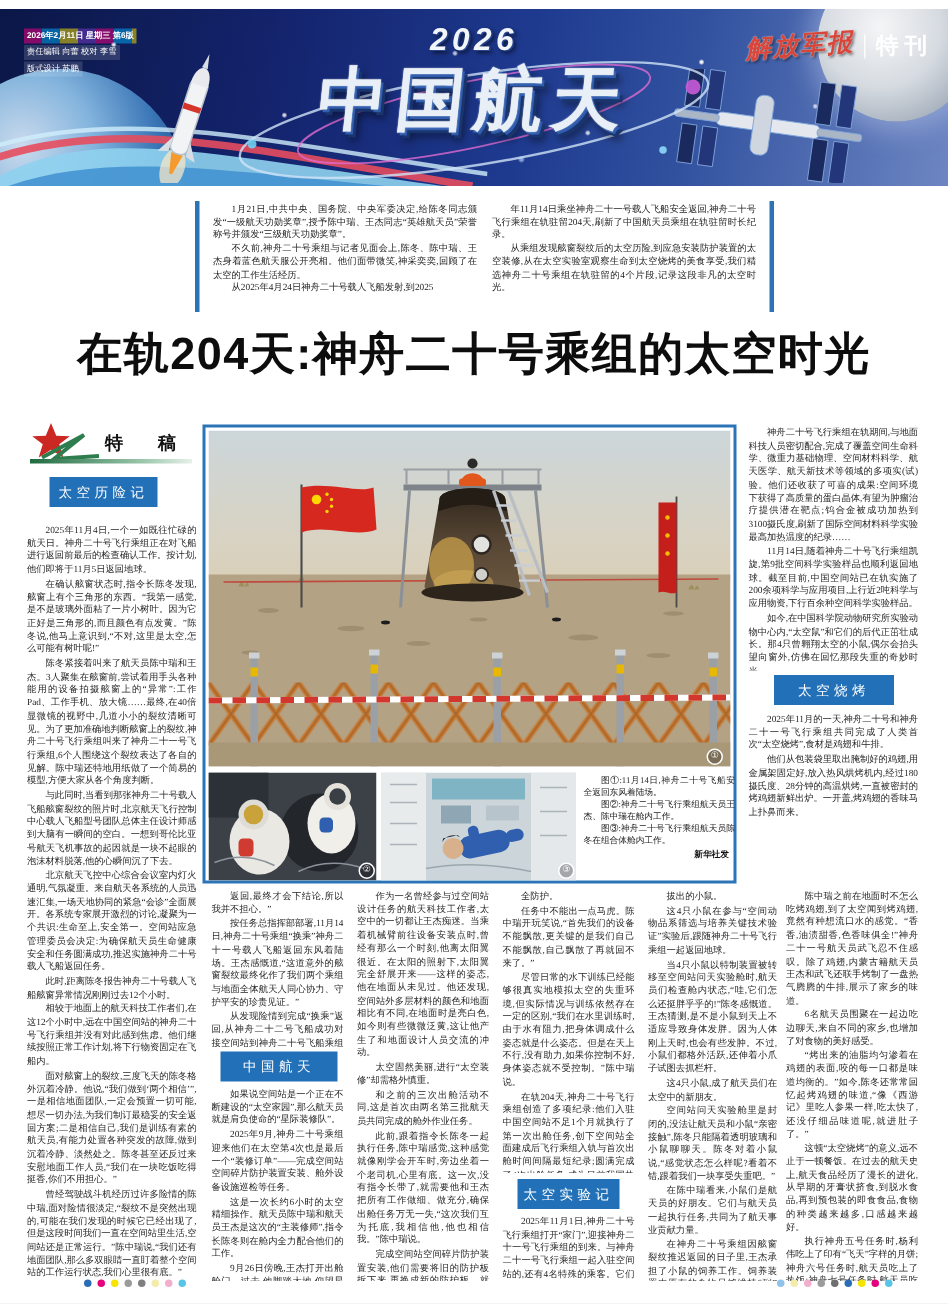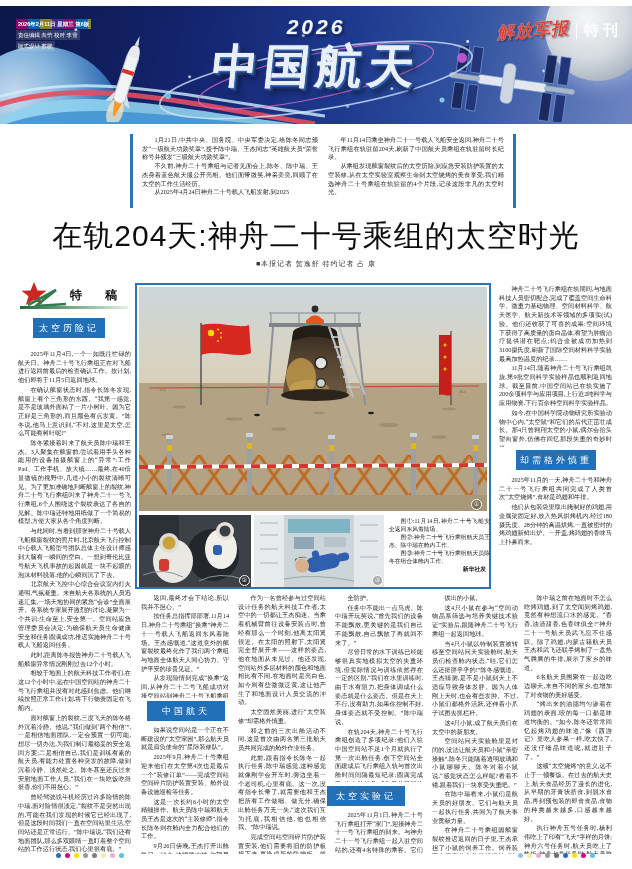--- a/index.html
+++ b/index.html
@@ -35,21 +35,21 @@
   .mast-label{font-family:"Liberation Sans",sans-serif;font-weight:bold;font-size:15px;color:#fff;letter-spacing:4px;}
   .dateblock{left:16px;top:13px;font-family:"Liberation Sans",sans-serif;font-size:5.5px;line-height:8px;color:#fff;}
   .dateblock .l1{display:inline-block;padding:1px 2px;margin-bottom:1px;font-weight:bold;
      background:repeating-linear-gradient(90deg,rgba(230,0,126,.55) 0 12px,rgba(0,160,233,.55) 12px 24px,rgba(255,230,0,.5) 24px 36px,rgba(120,60,200,.5) 36px 48px);}
   .dateblock .l2,.dateblock .l3{display:inline-block;padding:1px 2px;margin-bottom:1px;background:rgba(255,255,255,.14);}
   
   .vbar{width:3px;background:#2b74b8;}
   .intro-col p{margin:0;text-indent:2em;text-align:justify;font-size:6.2px;line-height:8.7px;color:#1d1d1d;}
   
   .headline{left:0;top:216px;width:632px;text-align:center;font-family:"Liberation Sans",sans-serif;
-     font-weight:400;font-size:30px;letter-spacing:1px;color:#0d0d0d;}
+     font-weight:700;font-size:30px;letter-spacing:1px;color:#0d0d0d;}
   .byline{left:0;top:259px;width:632px;text-align:center;font-size:7px;color:#333;letter-spacing:1px;}
   
   .feat-text{font-family:"Liberation Sans",sans-serif;font-weight:bold;font-size:12px;letter-spacing:10px;color:#111;}
   .feat-line{height:2.5px;background:linear-gradient(90deg,#1f6b40,#9cc7ab 70%,#e7f1ea);}
   
   .badge{background:#2170b8;color:#fff;font-family:"Liberation Sans",sans-serif;font-size:9px;
      letter-spacing:3px;text-align:center;line-height:20px;height:20px;}
   
   .col{overflow:hidden;}
   .col p{margin:0 0 1px 0;text-indent:2em;text-align:justify;font-size:6.2px;line-height:8.7px;color:#262626;}
@@ -142,33 +142,32 @@
       <p>不久前,神舟二十号乘组与记者见面会上,陈冬、陈中瑞、王杰身着蓝色航天服公开亮相。他们面带微笑,神采奕奕,回顾了在太空的工作生活经历。</p>
       <p>从2025年4月24日神舟二十号载人飞船发射,到2025</p>
     </div>
   <div class="abs intro-col" style="left:328px;top:136px;width:176px;height:74px;overflow:hidden">
 
   <p>年11月14日乘坐神舟二十一号载人飞船安全返回,神舟二十号飞行乘组在轨驻留204天,刷新了中国航天员乘组在轨驻留时长纪录。</p>
       <p>从乘组发现舷窗裂纹后的太空历险,到应急安装防护装置的太空装修,从在太空实验室观察生命到太空烧烤的美食享受,我们精选神舟二十号乘组在轨驻留的4个片段,记录这段非凡的太空时光。</p>
     </div>
 
   <div class="abs headline">在轨204天:神舟二十号乘组的太空时光</div>
-  <div class="abs byline">■本报记者 贺逸舒  特约记者 占 康</div>
 
   <svg class="abs" style="left:20px;top:281px" width="48" height="28" viewBox="0 0 48 28">
     <polygon points="14,1 17.5,9.5 26.5,9.8 19.5,15.2 22.2,24 14,18.8 5.8,24 8.5,15.2 1.5,9.8 10.5,9.5" fill="#cc2823"></polygon>
     <path d="M8,24 L36,9 L16,25 L46,23" fill="none" stroke="#2e7d4f" stroke-width="2.6"></path>
   </svg>
   <div class="abs feat-text" style="left:70px;top:287px">特 稿</div>
   <div class="abs feat-line" style="left:20px;top:306px;width:108px"></div>
 
   <div class="abs badge" style="left:33px;top:318px;width:72px">太空历险记</div>
   <div class="abs badge" style="left:147px;top:701px;width:78px">中国航天</div>
-  <div class="abs badge" style="left:327px;top:786px;width:78px">太空实验记</div>
-  <div class="abs badge" style="left:516px;top:450px;width:80px">却需格外慎重</div>
+  <div class="abs badge" style="left:345px;top:786px;width:68px">太空实验记</div>
+  <div class="abs badge" style="left:516px;top:450px;width:80px">太空烧烤</div>
 
   <div class="abs col" style="left:18px;top:350px;width:113px;height:502px">
 
   <p>2025年11月4日,一个一如既往忙碌的航天日。神舟二十号飞行乘组正在对飞船进行返回前最后的检查确认工作。按计划,他们即将于11月5日返回地球。</p>
       <p>在确认舷窗状态时,指令长陈冬发现,舷窗上有个三角形的东西。“我第一感觉,是不是玻璃外面粘了一片小树叶。因为它正好是三角形的,而且颜色有点发黄。”陈冬说,他马上意识到,“不对,这里是太空,怎么可能有树叶呢!”</p>
       <p>陈冬紧接着叫来了航天员陈中瑞和王杰。3人聚集在舷窗前,尝试着用手头各种能用的设备拍摄舷窗上的“异常”:工作Pad、工作手机、放大镜……最终,在40倍显微镜的视野中,几道小小的裂纹清晰可见。为了更加准确地判断舷窗上的裂纹,神舟二十号飞行乘组叫来了神舟二十一号飞行乘组,6个人围绕这个裂纹表达了各自的见解。陈中瑞还特地用纸做了一个简易的模型,方便大家从各个角度判断。</p>
       <p>与此同时,当看到那张神舟二十号载人飞船舷窗裂纹的照片时,北京航天飞行控制中心载人飞船型号团队总体主任设计师感到大脑有一瞬间的空白。一想到哥伦比亚号航天飞机事故的起因就是一块不起眼的泡沫材料脱落,他的心瞬间沉了下去。</p>
       <p>北京航天飞控中心综合会议室内灯火通明,气氛凝重。来自航天各系统的人员迅速汇集,一场天地协同的紧急“会诊”全面展开。各系统专家展开激烈的讨论,凝聚为一个共识:生命至上,安全第一。空间站应急管理委员会决定:为确保航天员生命健康安全和任务圆满成功,推迟实施神舟二十号载人飞船返回任务。</p>
       <p>此时,距离陈冬报告神舟二十号载人飞船舷窗异常情况刚刚过去12个小时。</p>
       <p>相较于地面上的航天科技工作者们,在这12个小时中,远在中国空间站的神舟二十号飞行乘组并没有对此感到焦虑。他们继续按照正常工作计划,将下行物资固定在飞船内。</p>

